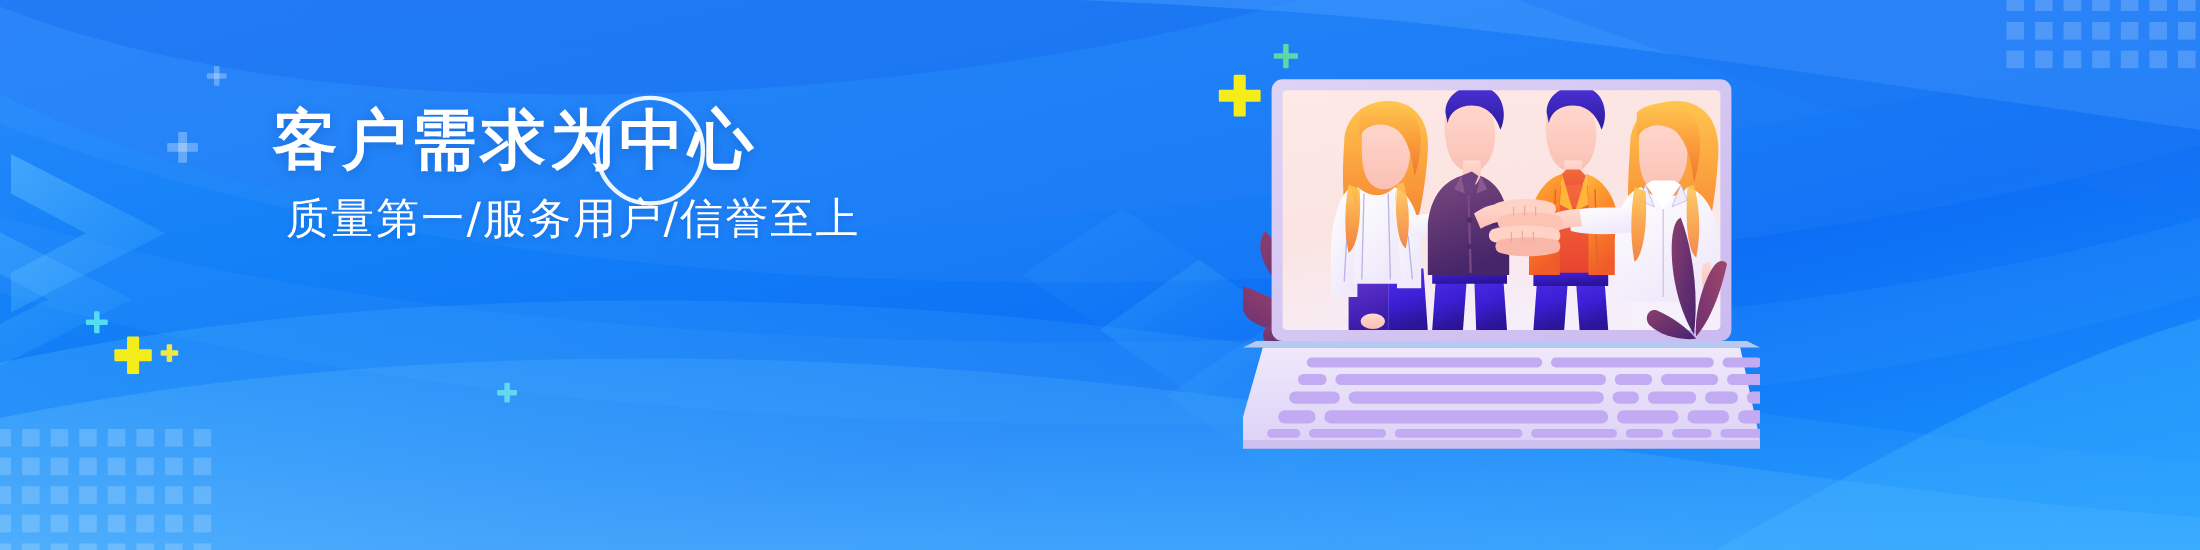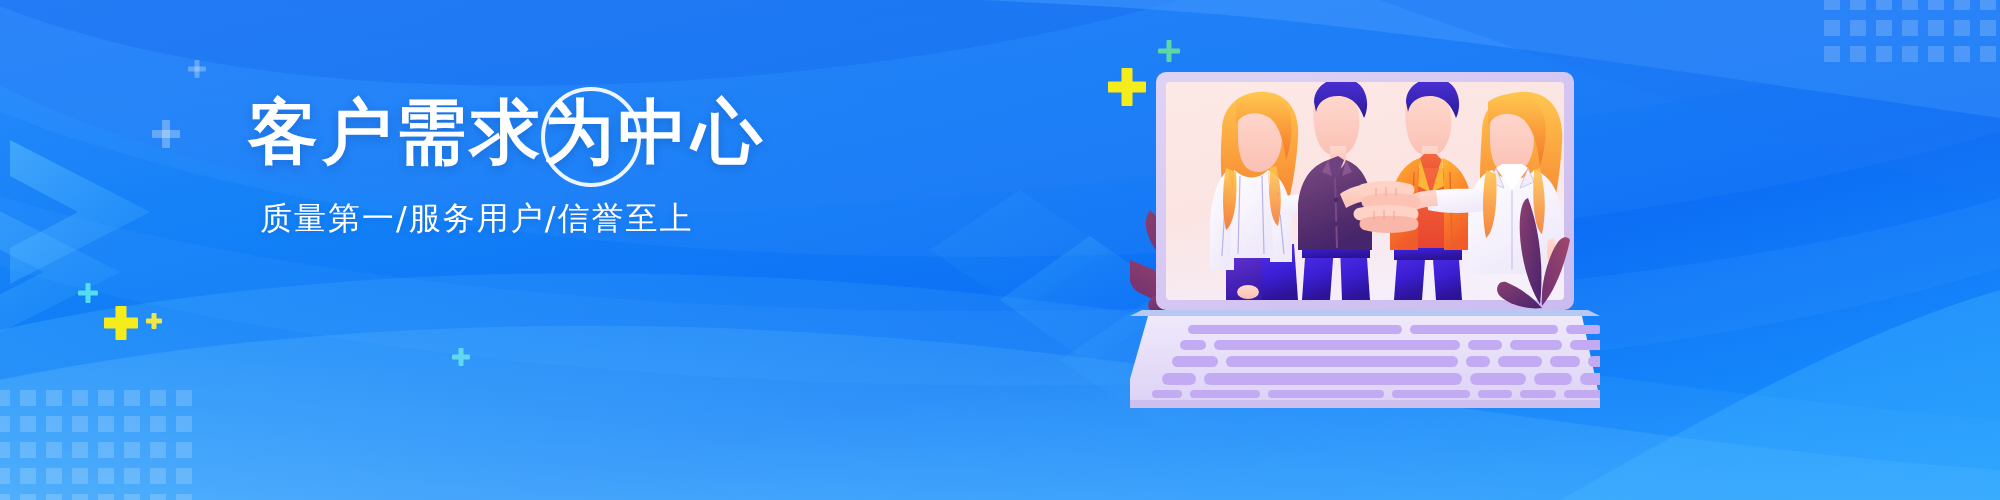--- a/index.html
+++ b/index.html
@@ -43,32 +43,32 @@
   
   #text-block {
     position: absolute;
     left: 248px;
     top: 96px;
     width: 620px;
     z-index: 12;
   }
   #headline {
     margin: 0;
-    font-size: 70px;
+    font-size: 59px;
     line-height: 1.04;
     font-weight: 700;
     color: #ffffff;
     letter-spacing: 4px;
     white-space: nowrap;
     text-shadow: 0 3px 10px rgba(0,40,120,0.22);
     font-family: "DejaVu Sans", "Liberation Sans", sans-serif;
   }
   #subheadline {
-    margin: 32px 0 0 12px;
-    font-size: 32px;
+    margin: 22px 0 0 12px;
+    font-size: 39px;
     line-height: 1.1;
     font-weight: 400;
     color: #ffffff;
     letter-spacing: 2px;
     white-space: nowrap;
     text-shadow: 0 2px 6px rgba(0,40,120,0.18);
     font-family: "DejaVu Sans", "Liberation Sans", sans-serif;
   }
   #headline-circle {
     position: absolute;

